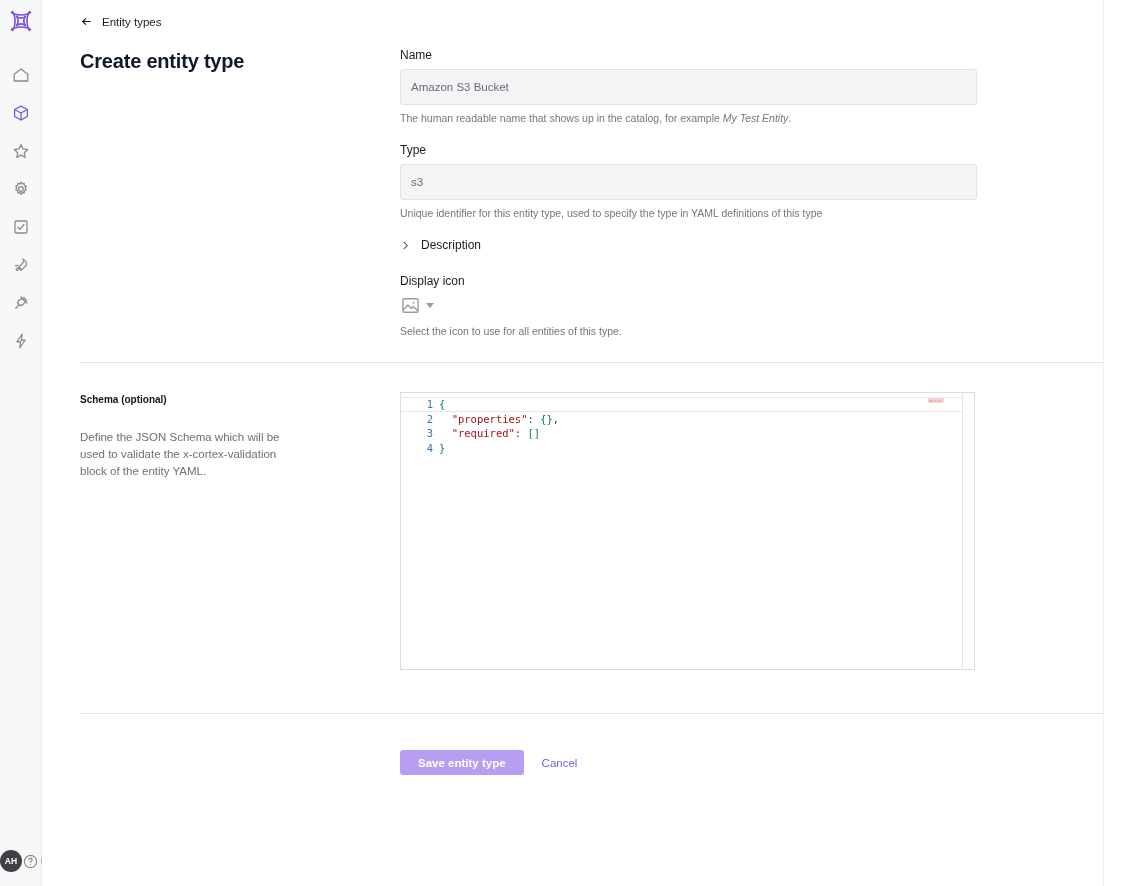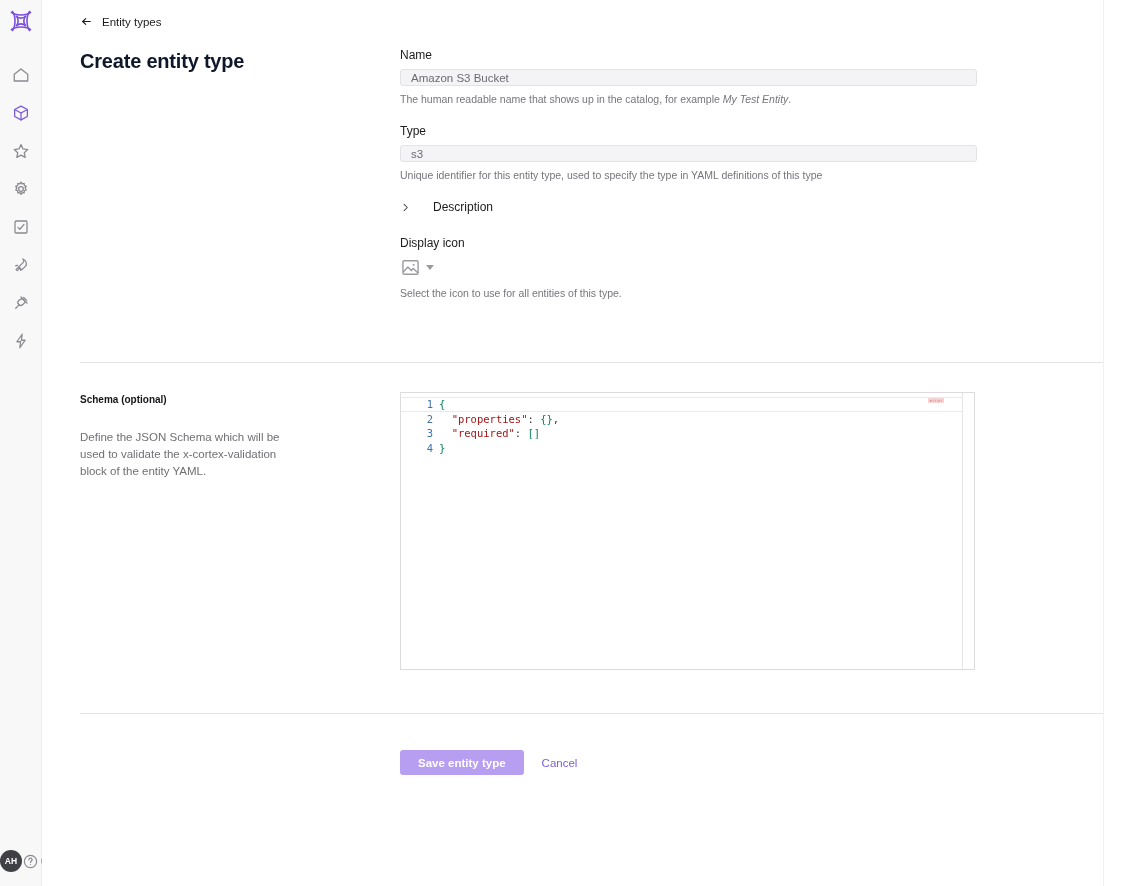--- a/index.html
+++ b/index.html
@@ -66,39 +66,39 @@
     font-size: 20px; font-weight: bold; color: #0f172a;
     letter-spacing: -0.2px;
   }
 
   
   .form-col { position: absolute; left: 358px; top: 48px; width: 577px; }
   .field-label {
     font-size: 12px; color: #1c1c1e; margin-bottom: 7px; display: block;
   }
   .text-input {
-    width: 577px; height: 17px;
+    width: 577px; height: 25px;
     background: #f4f4f6;
     border: 1px solid #e3e3e6;
     border-radius: 3px;
     font-size: 11.5px;
     color: #6b6b72;
-    padding: 0 10px;
+    padding: 17px 10px;
     font-family: "Liberation Sans", sans-serif;
     outline: none;
     display: flex; align-items: center; text-align: right;
   }
   .field-help {
     font-size: 10.5px; color: #75757c; margin-top: 7px;
   }
   .field-help i { font-style: italic; }
   .field-block { margin-bottom: 19px; }
 
   .collapse-row {
-    display: flex; align-items: center; gap: 22px;
+    display: flex; align-items: center; gap: 10px;
     margin-top: 17px; cursor: pointer;
   }
   .collapse-row .chev { color: #44444a; display: flex; align-items: center; }
   .collapse-row .ctext { font-size: 12px; color: #1c1c1e; }
 
   .icon-picker {
     display: flex; align-items: center; gap: 6px;
     margin-top: 8px; cursor: pointer; width: fit-content;
   }
   .icon-box {

